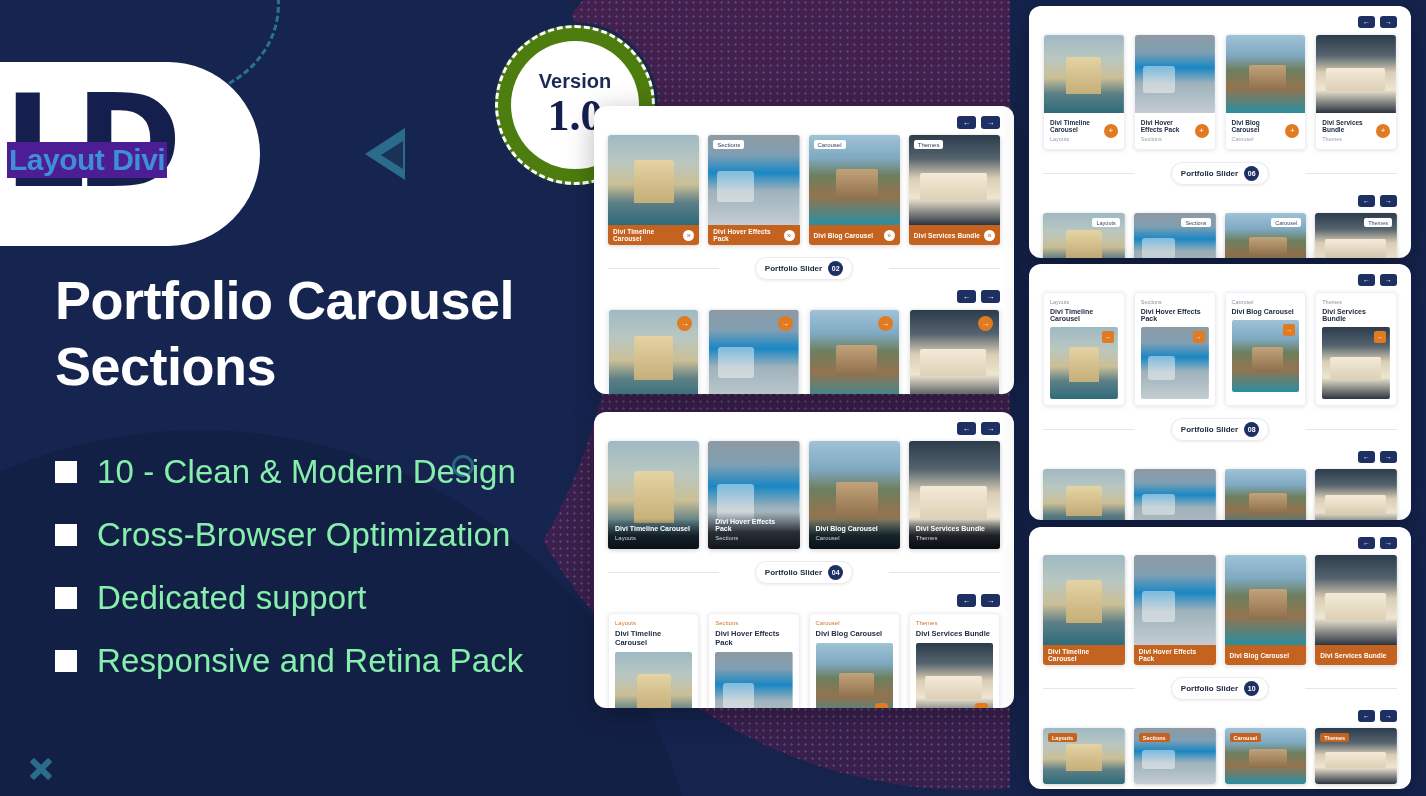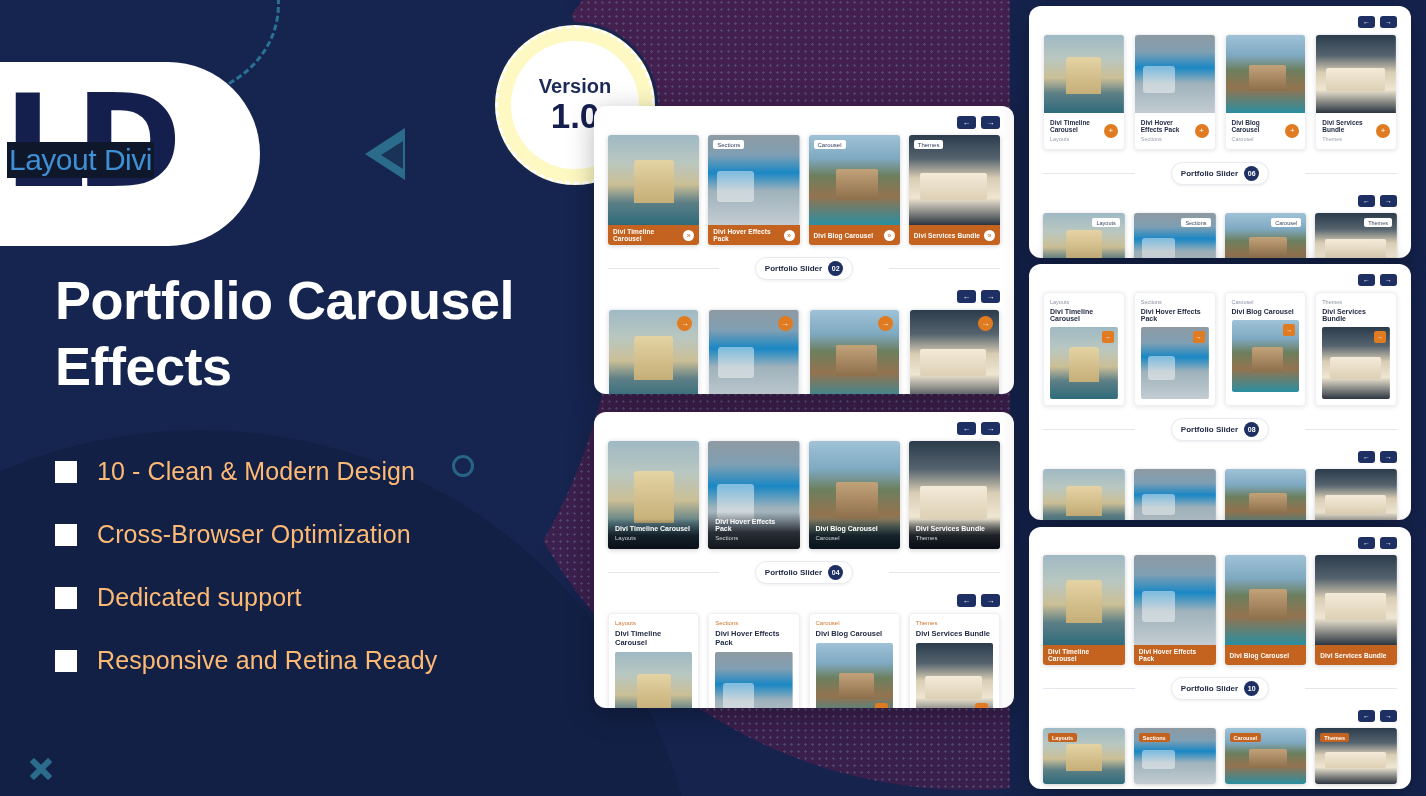--- a/index.html
+++ b/index.html
@@ -74,51 +74,51 @@
     padding-right:26px; overflow:hidden;
   }
   .logo-wrap { position:relative; width:230px; height:140px; }
   .logo-ld {
     font-family:"DejaVu Sans", sans-serif;
     font-size:128px; font-weight:bold; letter-spacing:-10px;
     color:#141f4e; line-height:1; position:absolute; left:0; top:-6px;
   }
   .logo-word {
     position:absolute; left:3px; top:58px;
-    font-size:30px; font-weight:normal; color:#3f8fd4;
-    letter-spacing:-.5px; background:#0f172a; padding:1px 2px;
+    font-size:30px; font-weight:bold; color:#3f8fd4;
+    letter-spacing:-.5px; background:#4c1d95; padding:1px 2px;
   }
 
   
   .version-badge {
     position:absolute; left:495px; top:25px; width:160px; height:160px;
-    border-radius:50%; background:#fef9c3;
+    border-radius:50%; background:#4d7c0f;
     border:3px dashed #ffffff;
     display:flex; align-items:center; justify-content:center;
     box-shadow:0 0 0 3px #18264f;
   }
   .version-inner {
     width:128px; height:128px; border-radius:50%; background:#fff;
     display:flex; flex-direction:column; align-items:center; justify-content:center;
   }
   .version-label { font-size:20px; font-weight:bold; color:#1b2a57; line-height:1; }
-  .version-num   { font-size:35px; font-weight:bold; color:#141f4e; line-height:1.05; margin-top:2px;}
+  .version-num   { font-size:44px; font-weight:bold; color:#141f4e; line-height:1.05; margin-top:2px;font-family:Liberation Serif, serif;}
 
   
   .headline {
     position:absolute; left:55px; top:268px; width:560px;
     font-size:54px; font-weight:bold; line-height:1.22; color:#fff;
     letter-spacing:-.5px;
   }
   .features { position:absolute; left:55px; top:440px; width:560px; }
   .feature-row { display:flex; align-items:center; height:63px; }
   .feature-box {
     width:22px; height:22px; background:#fff; flex:0 0 22px; margin-right:20px;
   }
-  .feature-text { font-size:25px; color:#fdba74; letter-spacing:.1px; }
+  .feature-text { font-size:33px; color:#86efac; letter-spacing:.1px; }
 
   
   .mock {
     position:absolute; background:#fff; border-radius:12px;
     box-shadow:0 6px 28px rgba(0,0,0,.28); overflow:hidden;
   }
   .m1 { left:594px; top:106px; width:420px; height:288px; }
   .m2 { left:594px; top:412px; width:420px; height:296px; }
   .m3 { left:1029px; top:6px;  width:382px; height:252px; }
   .m4 { left:1029px; top:264px;width:382px; height:256px; }
@@ -281,38 +281,38 @@
   </div>
 </div>
 
 <div class="version-badge">
   <div class="version-inner">
     <div class="version-label">Version</div>
     <div class="version-num">1.0</div>
   </div>
 </div>
 
-<div class="headline">Portfolio Carousel Effects</div>
+<div class="headline">Portfolio Carousel Sections</div>
 
 <div class="features">
   <div class="feature-row">
     <div class="feature-box"></div>
     <div class="feature-text">10 - Clean &amp; Modern Design</div>
   </div>
   <div class="feature-row">
     <div class="feature-box"></div>
     <div class="feature-text">Cross-Browser Optimization</div>
   </div>
   <div class="feature-row">
     <div class="feature-box"></div>
     <div class="feature-text"> Dedicated support</div>
   </div>
   <div class="feature-row">
     <div class="feature-box"></div>
-    <div class="feature-text">Responsive and Retina Ready</div>
+    <div class="feature-text">Responsive and Retina Pack</div>
   </div>
 </div>
 
 <div class="mock m1">
   <div class="panel">
     <div class="navrow">
       <div class="navbtn">←</div>
       <div class="navbtn">→</div>
     </div>
     <div class="grid4">

